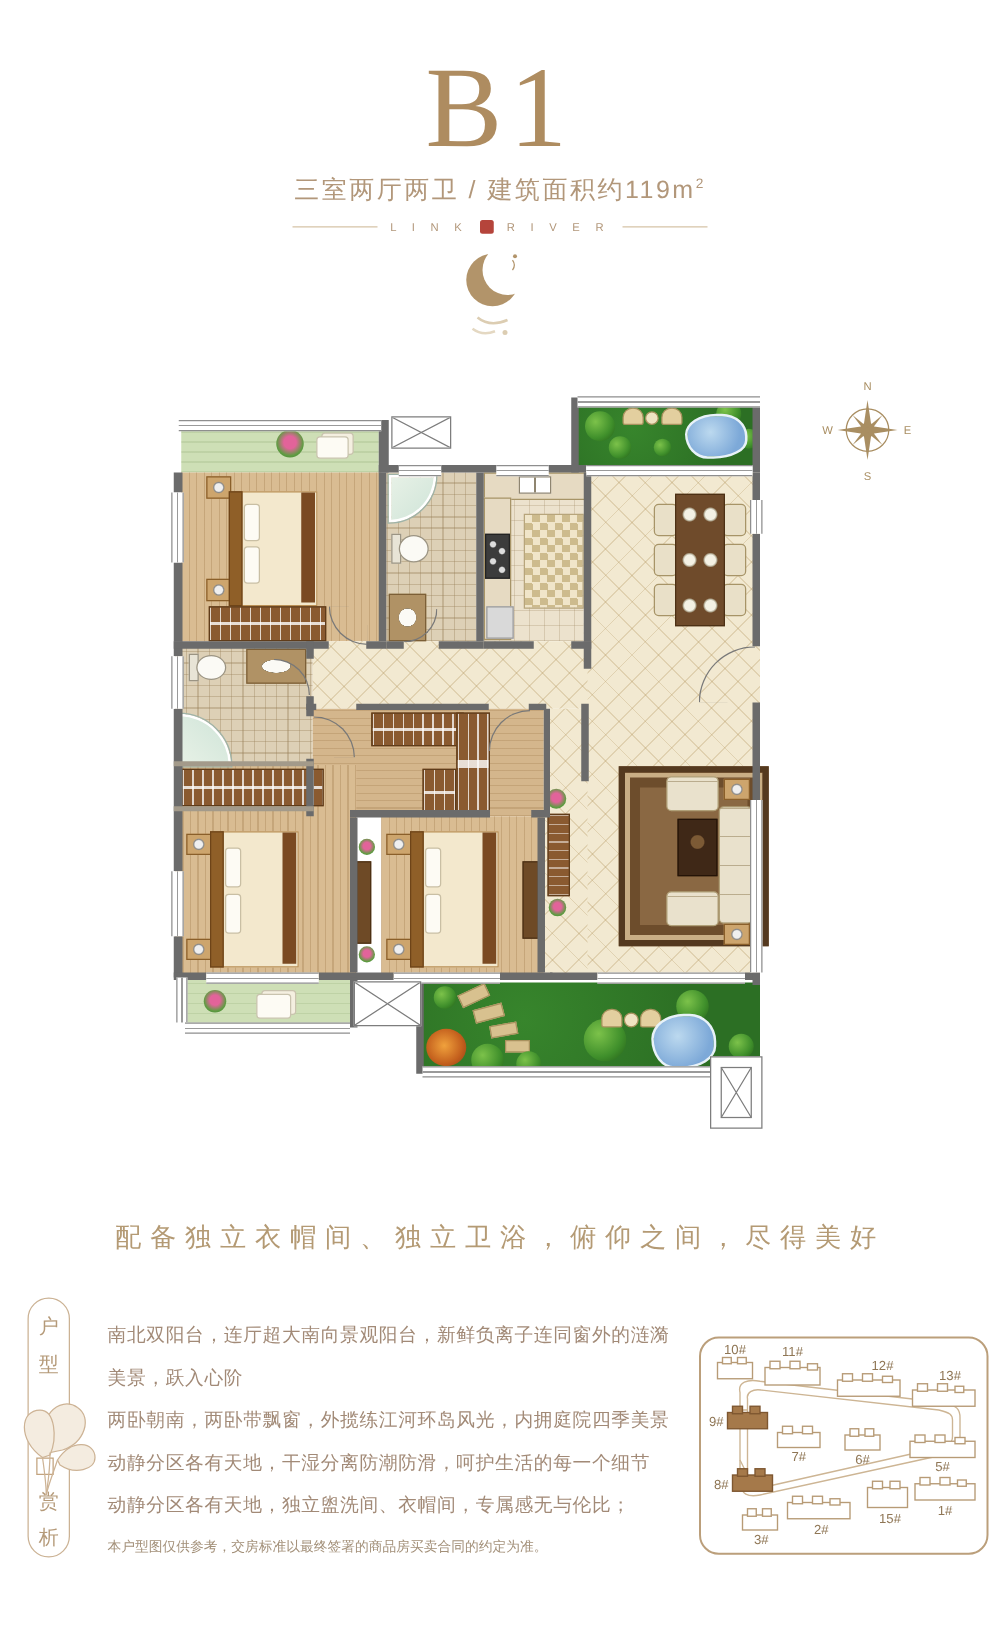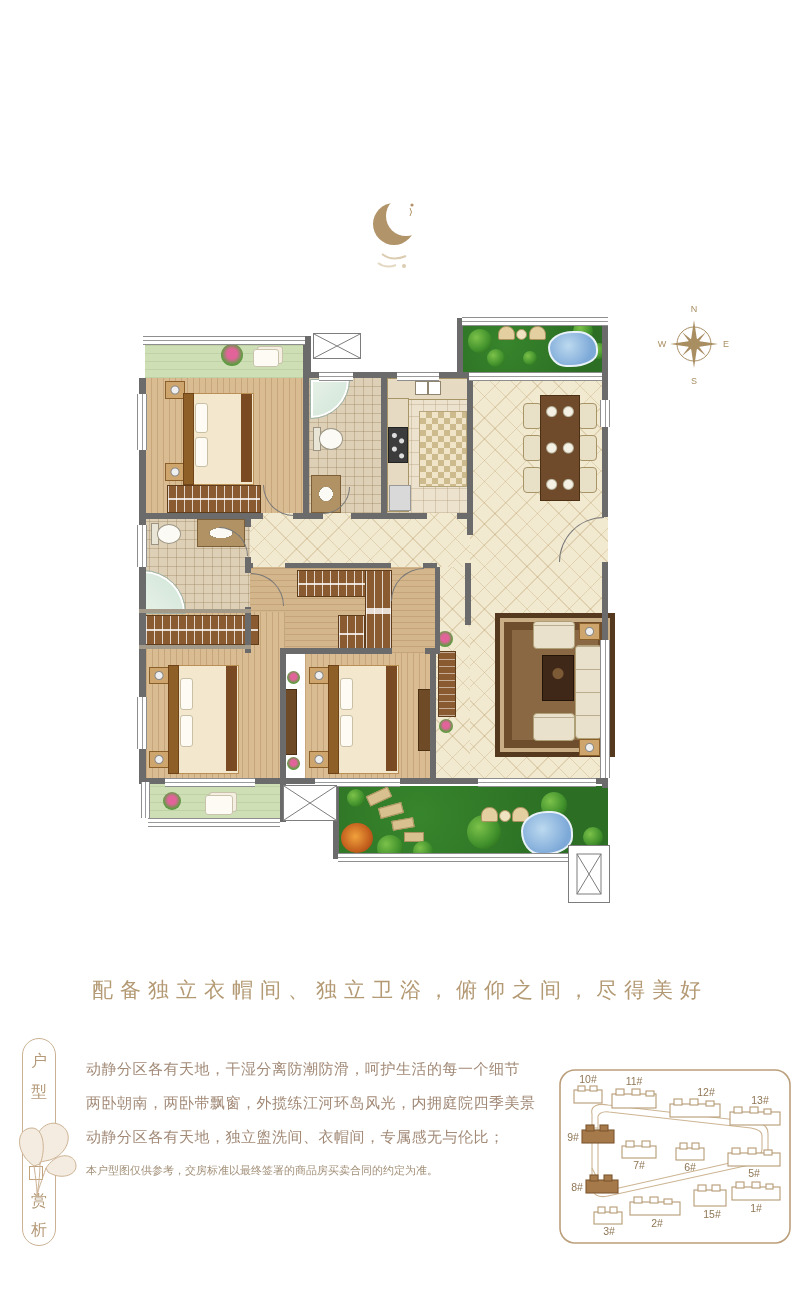--- a/index.html
+++ b/index.html
@@ -118,20 +118,31 @@
         font-size:15px;line-height:34px;letter-spacing:0.5px;}
   .disclaimer{margin-top:8px;font-size:11px;line-height:16px;color:#a39079;letter-spacing:0;}
   
   #siteplan{position:absolute;left:558px;top:1068px;}
 </style>
 </head>
 <body>
 
 <div class="page">
 
+  <div class="title">B1</div>
+  <div class="subtitle">
+    <span>三室两厅两卫 / 建筑面积约119m</span><sup>2</sup>
+  </div>
+  <div class="divider">
+    <span class="dline"></span>
+    <span class="dtxt">L I N K</span>
+    <span class="seal"></span>
+    <span class="dtxt">R I V E R</span>
+    <span class="dline"></span>
+  </div>
 
   <svg class="abs" style="left:352px;top:192px" width="96" height="86">
     <circle cx="42" cy="32" r="21" fill="#b2946a"></circle>
     <circle cx="54" cy="24" r="20" fill="#ffffff"></circle>
     <circle cx="60" cy="13" r="1.6" fill="#b2946a"></circle>
     <path d="M58,16 q3,4 0,8" stroke="#b2946a" stroke-width="1" fill="none"></path>
     <path d="M30,62 q10,8 24,2" stroke="#dccdb2" stroke-width="2" fill="none"></path>
     <path d="M26,71 q8,6 18,2" stroke="#e4d8c2" stroke-width="2" fill="none"></path>
     <circle cx="52" cy="74" r="2" fill="#dccdb2"></circle>
   </svg>
@@ -381,22 +392,23 @@
       <path d="M46,68 C58,50 76,54 76,66 C76,76 60,80 48,72 Z"></path>
     </g>
     <g stroke="#cdb395" fill="none">
       <path d="M40,62 C40,78 38,88 37,96"></path>
       <path d="M34,66 C36,80 37,88 37,96"></path>
       <path d="M46,68 C42,80 38,90 37,96"></path>
     </g>
   </svg>
 
   <div class="desc">
+    <div>南北双阳台，连厅超大南向景观阳台，新鲜负离子连同窗外的涟漪美景，跃入心阶</div>
+    <div>两卧朝南，两卧带飘窗，外揽练江河环岛风光，内拥庭院四季美景</div>
     <div>动静分区各有天地，干湿分离防潮防滑，呵护生活的每一个细节</div>
-    <div>两卧朝南，两卧带飘窗，外揽练江河环岛风光，内拥庭院四季美景</div>
     <div>动静分区各有天地，独立盥洗间、衣帽间，专属感无与伦比；</div>
     <div class="disclaimer">本户型图仅供参考，交房标准以最终签署的商品房买卖合同的约定为准。</div>
   </div>
 
   <svg id="siteplan" width="234" height="177" viewBox="0 0 234 177">
     <rect x="2" y="2" width="230" height="173" rx="15" fill="#fff" stroke="#bb9f7b" stroke-width="1.6"></rect>
     <g fill="none" stroke="#cdb594" stroke-width="1.1">
       <path d="M34,46 C32,38 40,35 50,37 L196,54 C208,56 210,60 210,66 L210,84 C210,92 204,95 196,96 L50,128 C40,130 35,127 34,119 Z"></path>
       <path d="M40,51 C39,46 44,43 51,44 L193,60 C202,62 204,64 204,68 L204,81 C204,87 200,89 194,90 L52,122 C45,124 41,121 40,115 Z"></path>
       <path d="M34,60 L40,60 M34,100 L40,112"></path>

